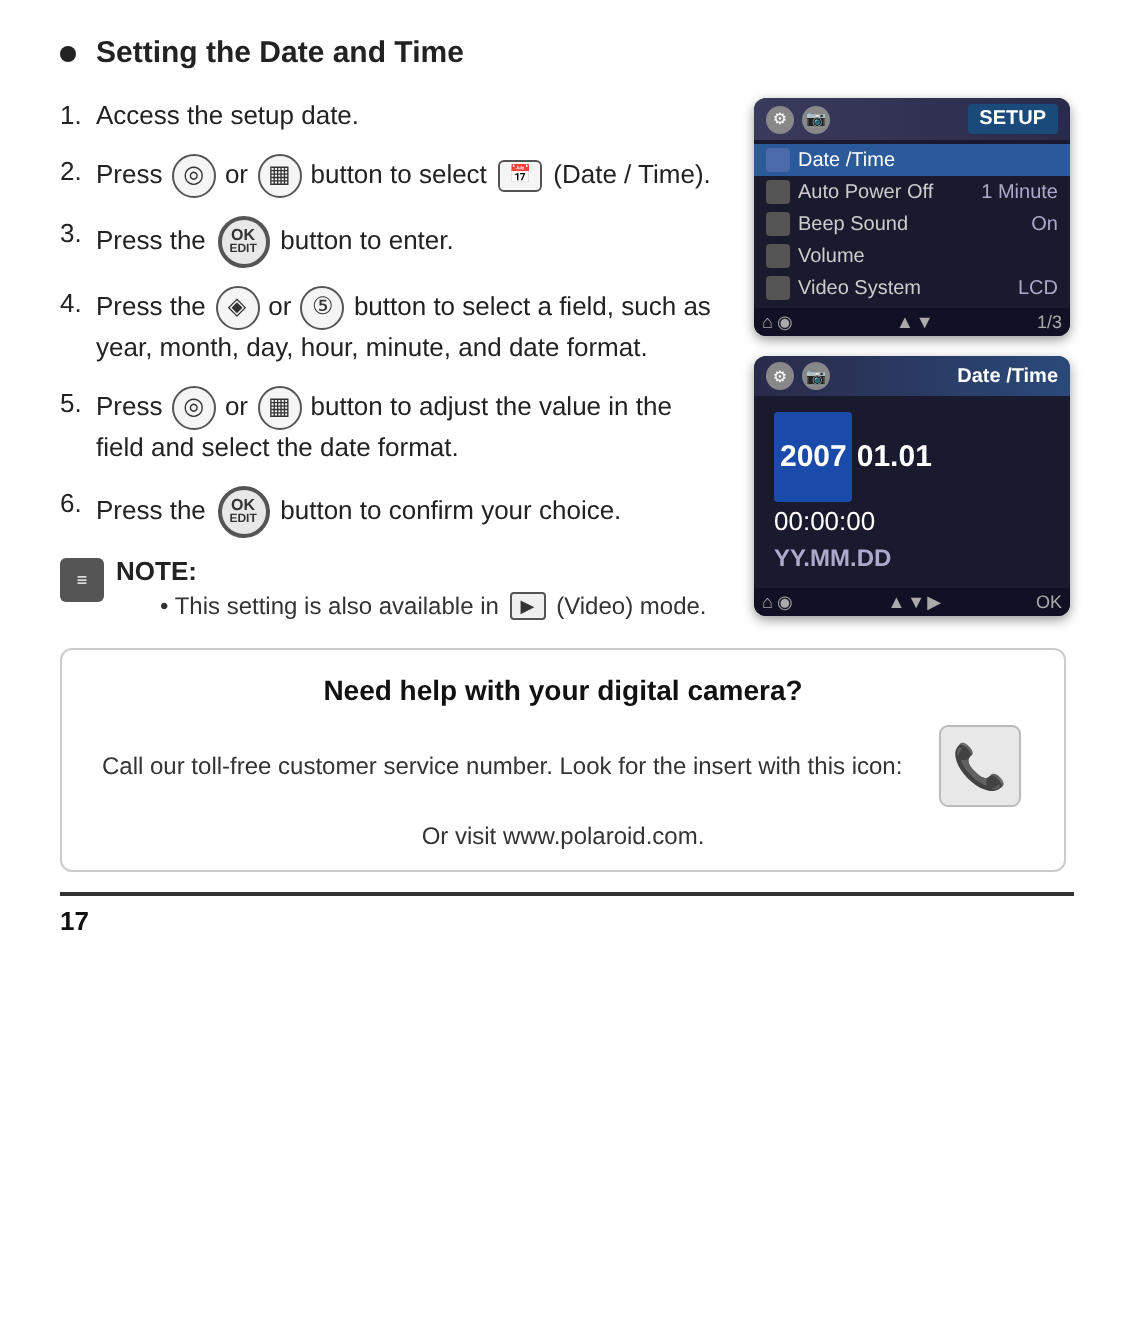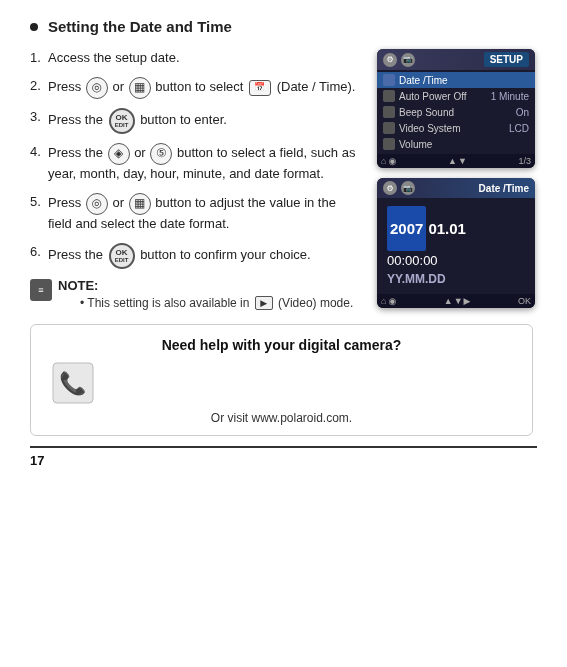--- a/index.html
+++ b/index.html
@@ -495,26 +495,26 @@
             <span class="panel-row-label">Auto Power Off</span>
             <span class="panel-row-value">1 Minute</span>
           </div>
           <div class="panel-row">
             <span class="panel-row-icon" style="background:#555;"></span>
             <span class="panel-row-label">Beep Sound</span>
             <span class="panel-row-value">On</span>
           </div>
           <div class="panel-row">
             <span class="panel-row-icon" style="background:#555;"></span>
+            <span class="panel-row-label">Volume</span>
+          </div>
+          <div class="panel-row">
+            <span class="panel-row-icon" style="background:#555;"></span>
             <span class="panel-row-label">Video System</span>
             <span class="panel-row-value">LCD</span>
-          </div>
-          <div class="panel-row">
-            <span class="panel-row-icon" style="background:#555;"></span>
-            <span class="panel-row-label">Volume</span>
           </div>
         </div>
         <div class="panel-footer">
           <div class="footer-icons">
             <span class="f-icon">⌂</span>
             <span class="f-icon">◉</span>
           </div>
           <div class="nav-arrows">
             <span class="arr">▲</span>
             <span class="arr">▼</span>
@@ -550,20 +550,21 @@
           <span class="f-icon">OK</span>
         </div>
       </div>
 
     </div>
   </div>
 
   <div class="help-box">
     <div class="help-title">Need help with your digital camera?</div>
     <div class="help-row">
+      <span class="help-text">Call our toll-free customer service number. Look for the insert with this icon:</span>
 
       <svg class="help-phone-icon" viewBox="0 0 44 44" xmlns="http://www.w3.org/2000/svg">
         <rect x="2" y="2" width="40" height="40" rx="4" fill="#e8e8e8" stroke="#bbb" stroke-width="1"></rect>
         <text x="22" y="30" font-size="22" text-anchor="middle" fill="#555">📞</text>
       </svg>
     </div>
     <div class="help-url">Or visit www.polaroid.com.</div>
   </div>
 
   <div class="page-footer">

